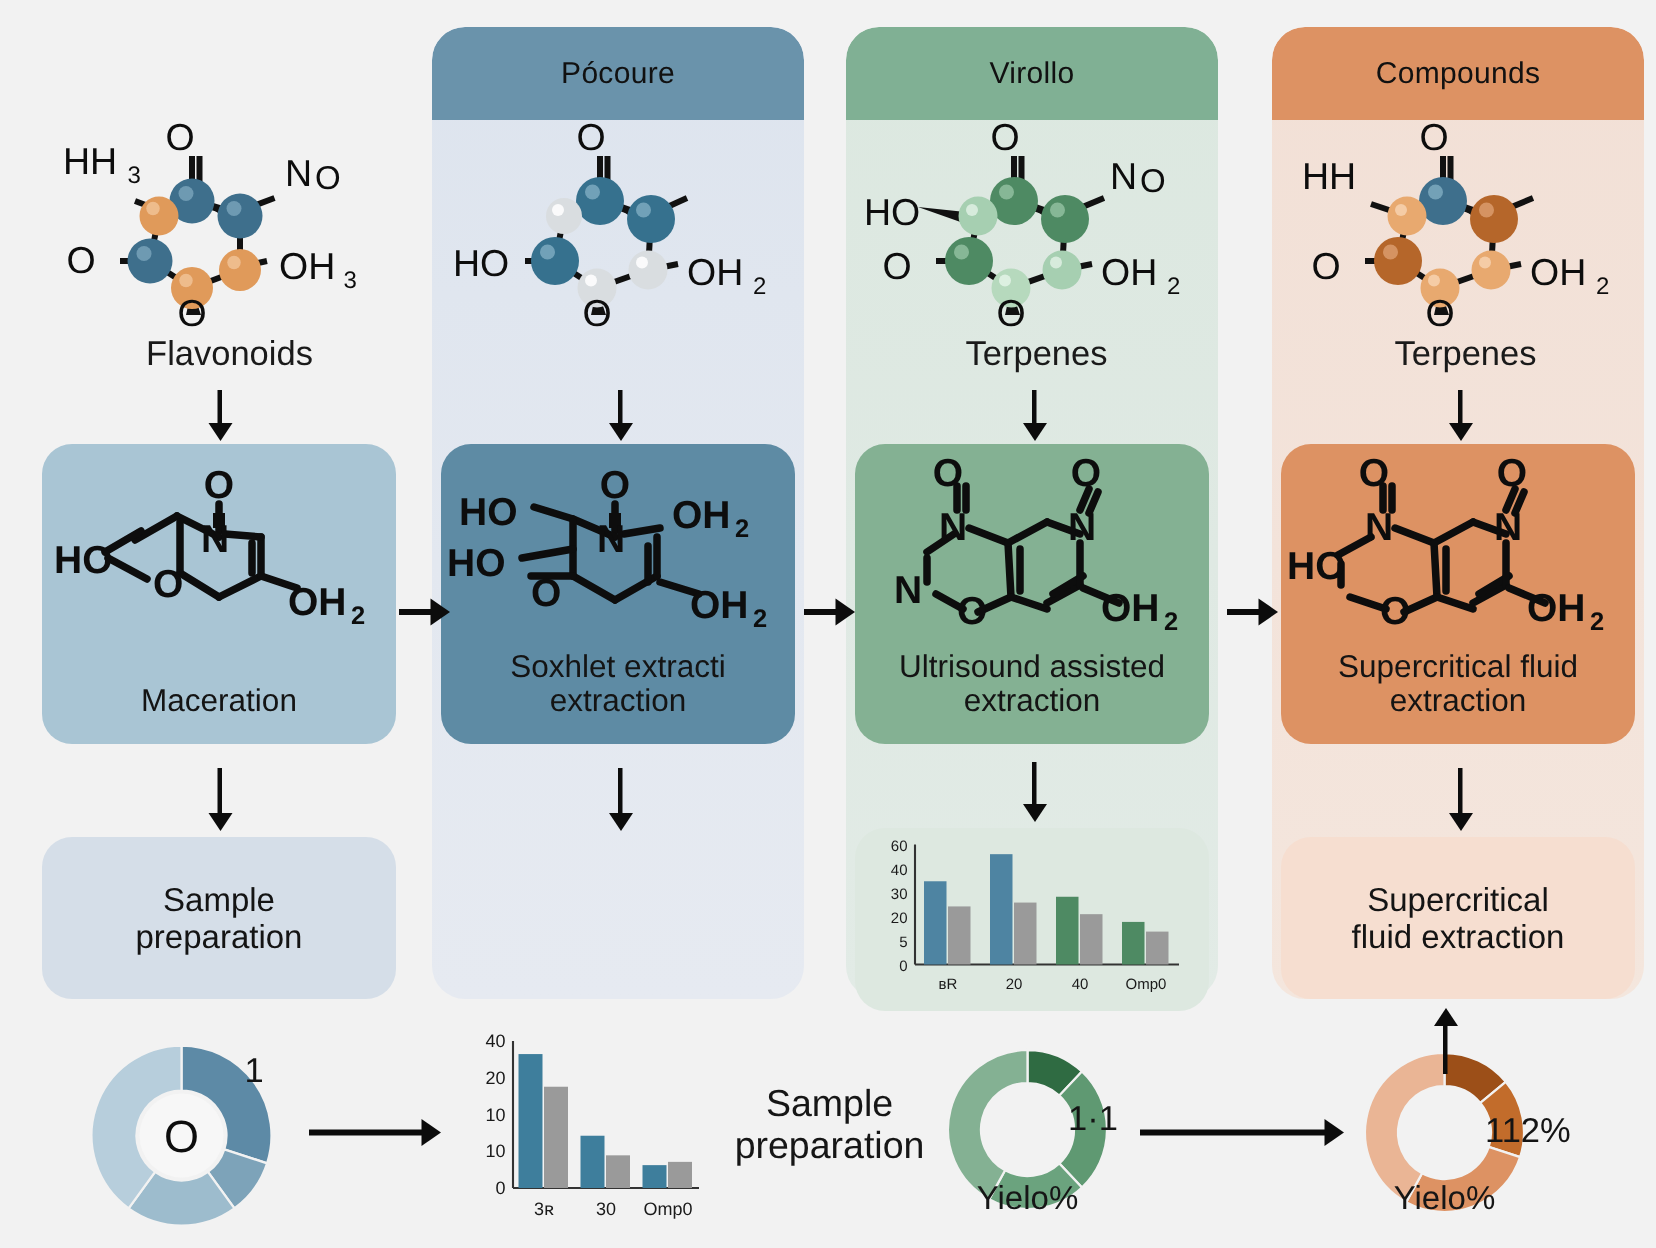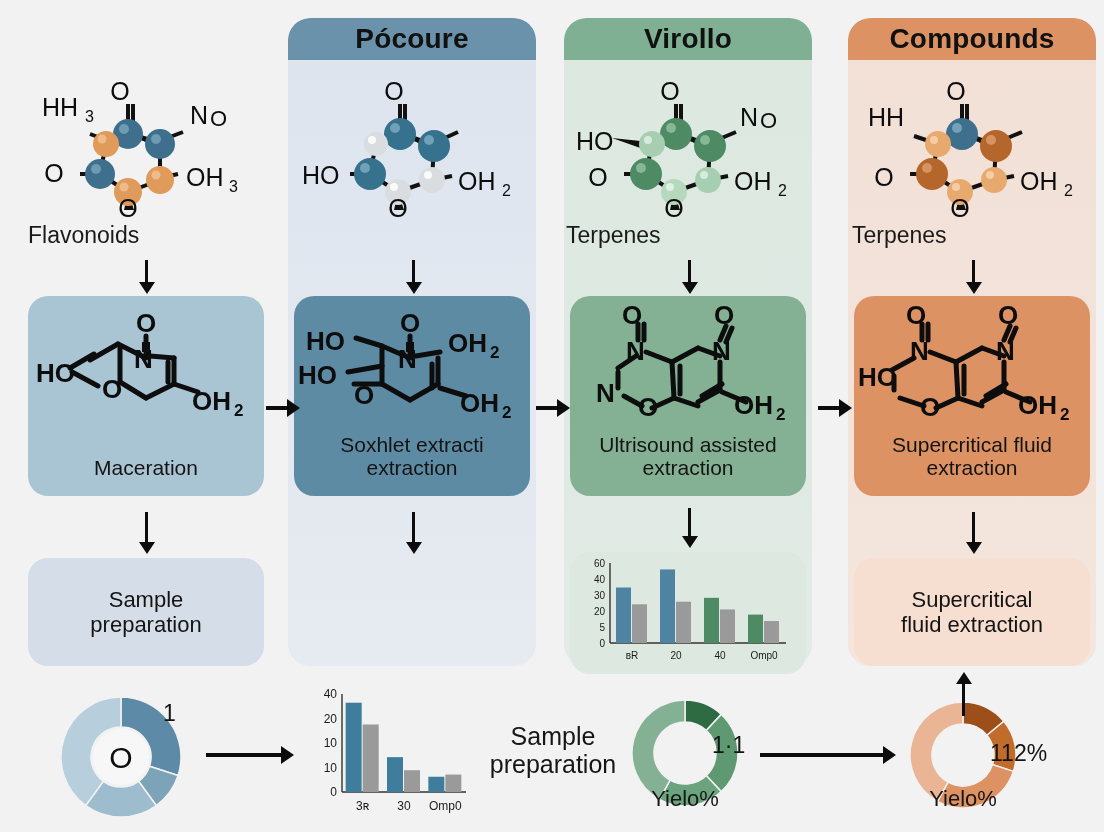--- a/index.html
+++ b/index.html
@@ -21,33 +21,33 @@
     height: 648px;
     border-radius: 22px;
     overflow: hidden;
   }
   .col-panel.c1 { left: 288px; background: linear-gradient(180deg,#dde4ee 0%,#e3e8f0 55%,#e6eaf1 100%); }
   .col-panel.c2 { left: 564px; background: linear-gradient(180deg,#dce8e0 0%,#dfe9e3 55%,#e2ebe6 100%); }
   .col-panel.c3 { left: 848px; background: linear-gradient(180deg,#f2e0d6 0%,#f3e3da 55%,#f4e6dd 100%); }
 
   .col-header {
     position: absolute; top: 0; left: 0; right: 0;
-    height: 42px;
+    height: 62px;
     border-radius: 22px 22px 0 0;
     display: flex; align-items: center; justify-content: center;
-    font-size: 28px; color: #111; letter-spacing: .2px; font-weight: bold;
+    font-size: 20px; color: #111; letter-spacing: .2px;
   }
   .col-panel.c1 .col-header { background: #6a93ab; }
   .col-panel.c2 .col-header { background: #80b094; }
   .col-panel.c3 .col-header { background: #dd9263; }
 
   
   .mol-top { position: absolute; width: 250px; height: 135px; }
   .mol-label {
-    position: absolute; width: 250px; text-align: left;
+    position: absolute; width: 250px; text-align: center;
     font-size: 23px; color: #1a1a1a;
   }
 
   
   .proc-box {
     position: absolute;
     width: 236px; height: 200px;
     border-radius: 20px;
     display: flex; flex-direction: column;
     align-items: center; justify-content: flex-start;

